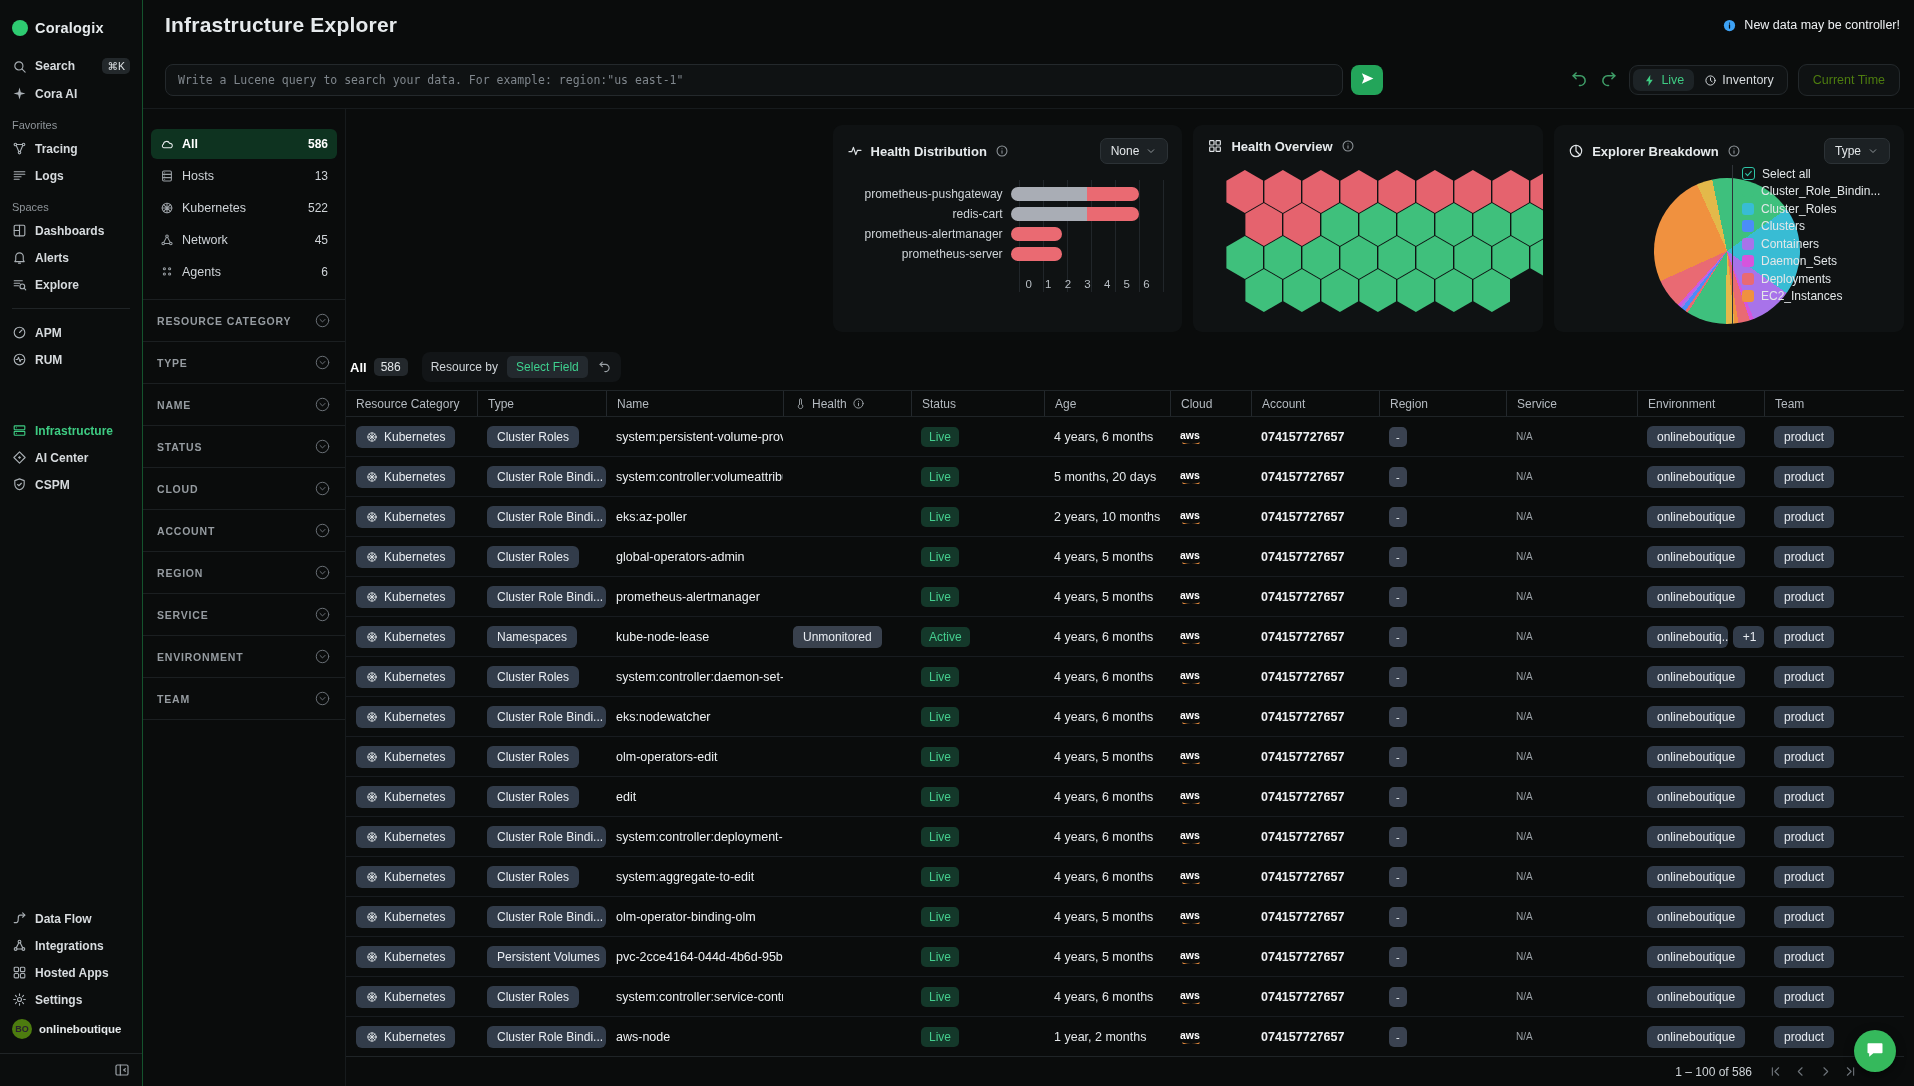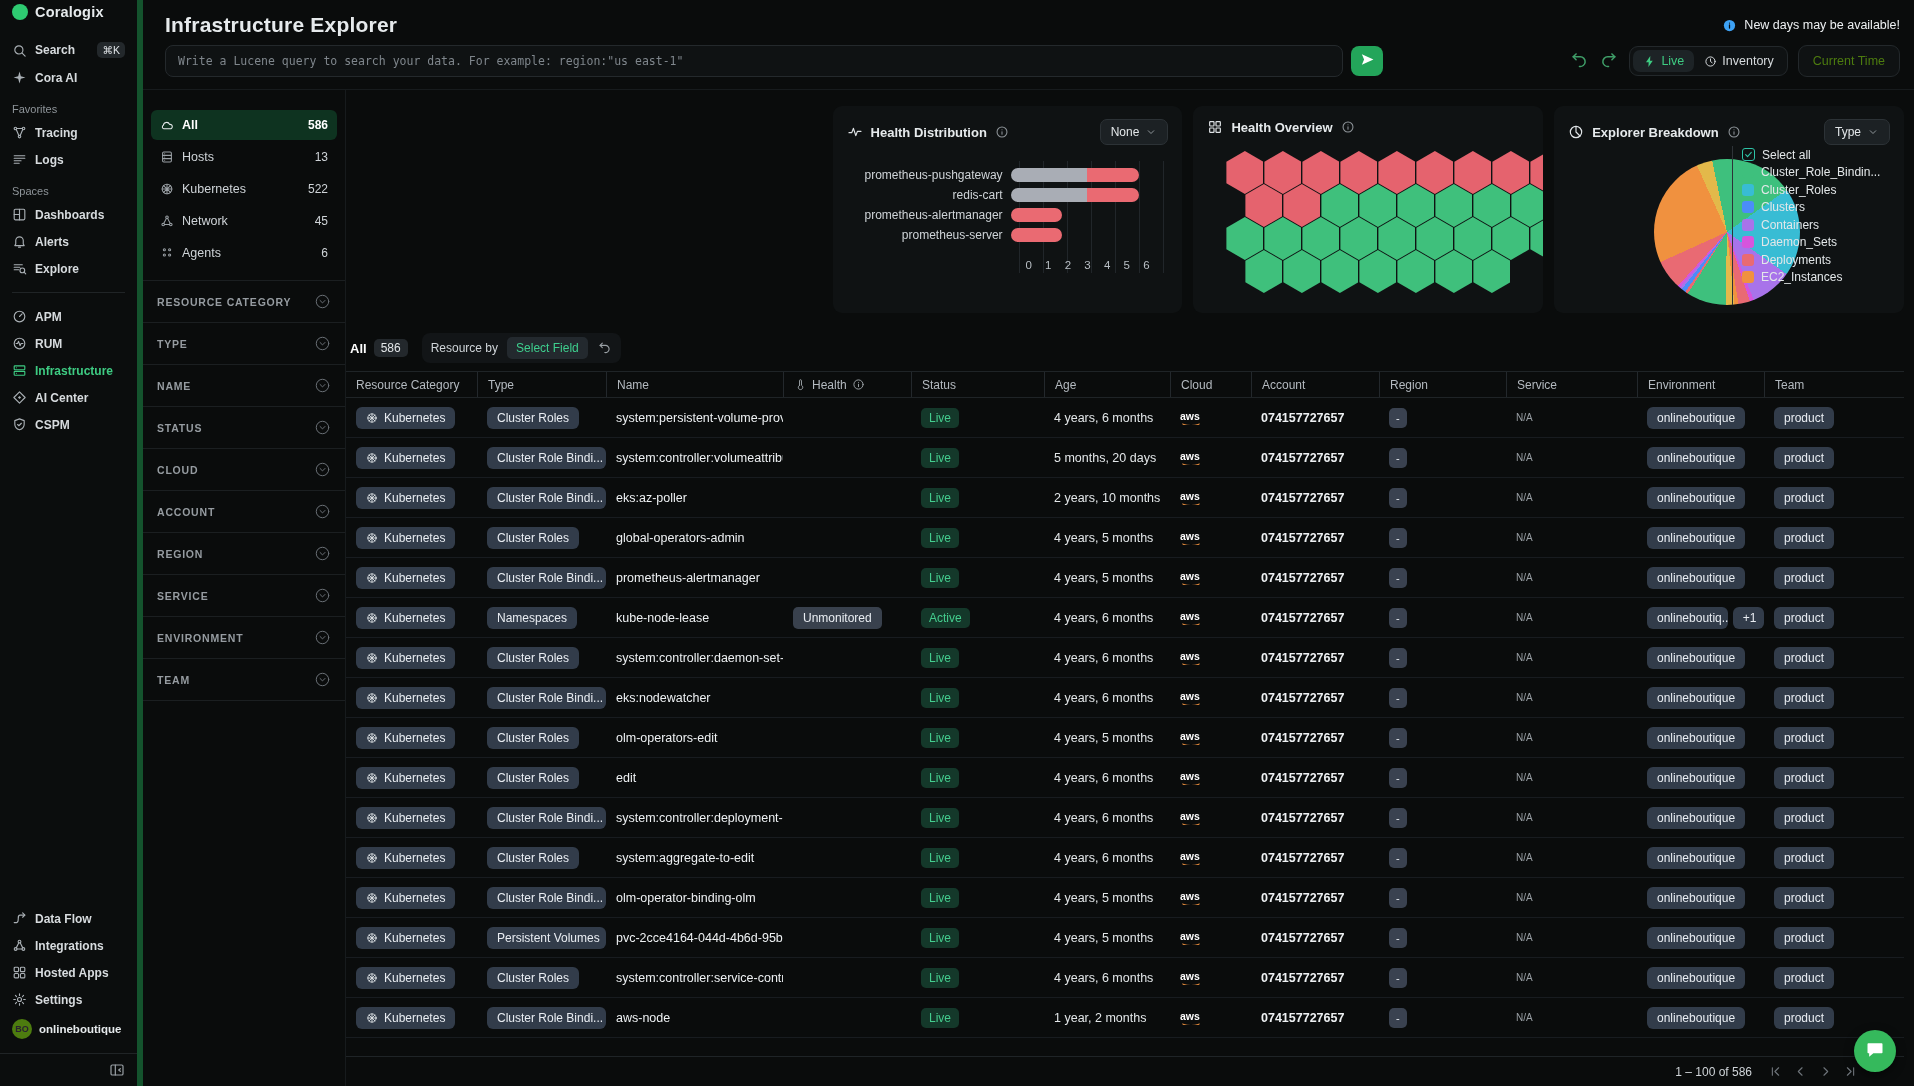--- a/index.html
+++ b/index.html
@@ -4,30 +4,30 @@
 <style>
   * { margin:0; padding:0; box-sizing:border-box; }
   html,body { width:1914px; height:1086px; overflow:hidden; }
   body {
     background:#0a0c0c; color:#e6eaec;
     font-family:"Liberation Sans", sans-serif; font-size:13px;
   }
   .app { display:flex; height:100%; }
 
   
-  .sidebar { width:143px; flex:none; background:#0b0d0d; border-right:6px solid #14532d;
-             display:flex; flex-direction:column; padding:4px 0 6px; }
+  .sidebar { width:143px; flex:none; background:#0b0d0d; border-right:1px solid #14532d;
+             display:flex; flex-direction:column; padding:20px 0 6px; }
   .logo-row { display:flex; align-items:center; gap:7px; padding:0 12px 16px; }
   .logo-dot { width:16px; height:16px; border-radius:50%; background:#2ecb71; flex:none; }
   .brand { font-size:14.5px; font-weight:700; letter-spacing:.2px; }
   .nav-item { display:flex; align-items:center; gap:8px; padding:6px 12px; color:#d7dbde; cursor:default; }
   .nav-item .ic { width:15px; height:15px; flex:none; color:#aab0b5; display:flex; }
   .nav-item .ic svg { width:100%; height:100%; }
   .nav-item span.lbl { font-size:12px; font-weight:600; white-space:nowrap; }
-  .nav-item.active { color:#3ecb82; }
+  .nav-item.active { color:#3ecb82;margin-top:44px; }
   .nav-item.active .ic { color:#3ecb82; }
   .kbd { margin-left:auto; background:#23282b; border-radius:5px; font-size:10.5px; padding:2px 5px; color:#dfe3e6; }
   .nav-group-label { font-size:11px; color:#8f959a; padding:12px 12px 4px; }
   .nav-divider { border:none; border-top:1px solid #202426; margin:10px 12px; }
   .sidebar-spacer { flex:1; }
   .avatar-row { display:flex; align-items:center; gap:7px; padding:6px 12px; }
   .avatar { width:20px; height:20px; border-radius:50%; background:#4d7c0f; color:#2a2230;
             font-size:9px; font-weight:700; display:flex; align-items:center; justify-content:center; flex:none; }
   .avatar-name { font-size:11.5px; font-weight:700; }
   .collapse-row { border-top:1px solid #202426; margin-top:8px; padding:8px 12px 2px; display:flex; justify-content:flex-end; }
@@ -35,21 +35,21 @@
   .collapse-btn svg { width:100%; height:100%; }
 
   
   .shell { flex:1; display:flex; flex-direction:column; min-width:0; }
   .topbar { padding:10px 14px 12px 22px; border-bottom:1px solid #171b1d; }
   .title-row { display:flex; align-items:center; justify-content:space-between; height:30px; }
   .page-title { font-size:21px; font-weight:700; letter-spacing:.2px; }
   .notice { display:flex; align-items:center; gap:7px; font-size:12.5px; color:#eef1f3; }
   .notice .ic { width:15px; height:15px; color:#3da2f5; display:flex; }
   .notice .ic svg{ width:100%; height:100%; }
-  .search-row { display:flex; align-items:center; margin-top:5px; gap:8px; }
+  .search-row { display:flex; align-items:center; margin-top:24px; gap:8px; }
   .search-input { width:1178px; height:32px; background:#0f1213; border:1px solid #24292c; border-radius:8px;
                   color:#cfd4d8; padding:0 12px; font-family:"DejaVu Sans Mono", monospace; font-size:11.5px; outline:none; }
   .search-input::placeholder { color:#7f868c; }
   .send-btn { width:32px; height:30px; background:#23a55a; border:none; border-radius:8px; color:#fff;
               display:flex; align-items:center; justify-content:center; cursor:pointer; }
   .send-btn svg { width:15px; height:15px; }
   .search-right { margin-left:auto; display:flex; align-items:center; gap:10px; }
   .icon-btn { width:20px; height:20px; color:#3f9e68; background:none; border:none; display:flex; cursor:pointer; }
   .icon-btn svg { width:100%; height:100%; }
   .seg { display:flex; align-items:center; background:#0f1213; border:1px solid #23282b; border-radius:9px; padding:3px; }
@@ -380,21 +380,21 @@
     <header class="topbar">
       <div class="title-row">
         <h1 class="page-title">Infrastructure Explorer</h1>
         <div class="notice">
           <span class="ic">
               <svg viewBox="0 0 24 24" fill="none" stroke="currentColor" stroke-width="1.8" stroke-linecap="round" stroke-linejoin="round">
                 <circle cx="12" cy="12" r="9" fill="currentColor" stroke="none"></circle>
                 <path d="M12 8h.01M12 11v5" stroke="#0b0e0f" stroke-width="2"></path>
               </svg>
             </span>
-          <span>New days may be available!</span>
+          <span>New data may be controller!</span>
         </div>
       </div>
       <div class="search-row">
         <input class="search-input" type="text" placeholder="Write a Lucene query to search your data. For example: region:&quot;us east-1&quot;" style="">
         <button class="send-btn">
           <span><svg viewBox="0 0 24 24" fill="none" stroke="currentColor" stroke-width="1.8" stroke-linecap="round" stroke-linejoin="round">
                 <path fill="currentColor" stroke="none" d="M3 20.5L21.5 12 3 3.5 6.5 12z"></path>
               </svg></span>
         </button>
         <div class="search-right">

